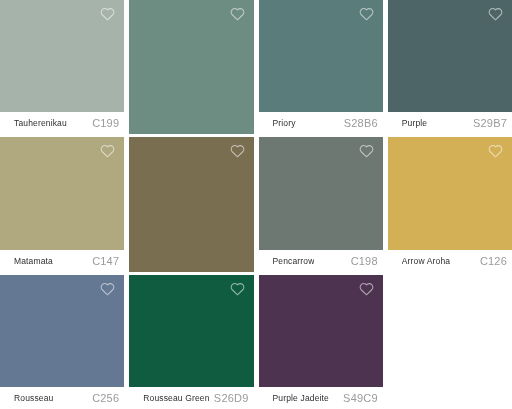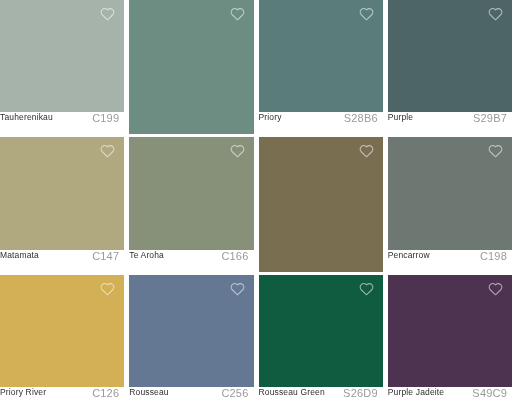--- a/index.html
+++ b/index.html
@@ -51,23 +51,23 @@
   }
   .fav-icon svg {
     display: block;
     width: 15px;
     height: 14px;
   }
   .swatch-label {
     flex: 0 0 auto;
     height: 22px;
     display: flex;
-    align-items: flex-start;
+    align-items: center;
     justify-content: space-between;
-    padding: 0 5px 0 0;
+    padding: 0 5px 0 14px;
     box-sizing: border-box;
     background: #ffffff;
   }
   .swatch-name {
     font-size: 8.5px;
     color: #2e2e2e;
     letter-spacing: 0.15px;
     white-space: nowrap;
     overflow: hidden;
     text-overflow: ellipsis;
@@ -139,33 +139,20 @@
             <path d="M12 20.3 3.6 12.2C1.3 9.9 1.3 6.2 3.6 4 5.8 1.8 9.4 1.8 11.6 4L12 4.4 12.4 4C14.6 1.8 18.2 1.8 20.4 4c2.3 2.2 2.3 5.9 0 8.2L12 20.3z" stroke="#ffffff" stroke-width="1.7" stroke-linejoin="round" fill="none"></path>
           </svg>
         </span>
       </div>
       <div class="swatch-label">
         <span class="swatch-name">Matamata</span>
         <span class="swatch-code">C147</span>
       </div>
     </div>
     <div class="swatch-card">
-      <div class="swatch-color" style="background-color: rgb(135, 145, 121);">
-        <span class="fav-icon">
-          <svg viewBox="0 0 24 22" fill="none" xmlns="http://www.w3.org/2000/svg">
-            <path d="M12 20.3 3.6 12.2C1.3 9.9 1.3 6.2 3.6 4 5.8 1.8 9.4 1.8 11.6 4L12 4.4 12.4 4C14.6 1.8 18.2 1.8 20.4 4c2.3 2.2 2.3 5.9 0 8.2L12 20.3z" stroke="#ffffff" stroke-width="1.7" stroke-linejoin="round" fill="none"></path>
-          </svg>
-        </span>
-      </div>
-      <div class="swatch-label">
-        <span class="swatch-name">Te Aroha</span>
-        <span class="swatch-code">C166</span>
-      </div>
-    </div>
-    <div class="swatch-card">
       <div class="swatch-color" style="background-color: rgb(122, 110, 81);">
         <span class="fav-icon">
           <svg viewBox="0 0 24 22" fill="none" xmlns="http://www.w3.org/2000/svg">
             <path d="M12 20.3 3.6 12.2C1.3 9.9 1.3 6.2 3.6 4 5.8 1.8 9.4 1.8 11.6 4L12 4.4 12.4 4C14.6 1.8 18.2 1.8 20.4 4c2.3 2.2 2.3 5.9 0 8.2L12 20.3z" stroke="#ffffff" stroke-width="1.7" stroke-linejoin="round" fill="none"></path>
           </svg>
         </span>
       </div>
     </div>
     <div class="swatch-card">
       <div class="swatch-color" style="background-color: rgb(110, 120, 115);">
@@ -182,21 +169,21 @@
     </div>
     <div class="swatch-card">
       <div class="swatch-color" style="background-color: rgb(211, 176, 85);">
         <span class="fav-icon">
           <svg viewBox="0 0 24 22" fill="none" xmlns="http://www.w3.org/2000/svg">
             <path d="M12 20.3 3.6 12.2C1.3 9.9 1.3 6.2 3.6 4 5.8 1.8 9.4 1.8 11.6 4L12 4.4 12.4 4C14.6 1.8 18.2 1.8 20.4 4c2.3 2.2 2.3 5.9 0 8.2L12 20.3z" stroke="#ffffff" stroke-width="1.7" stroke-linejoin="round" fill="none"></path>
           </svg>
         </span>
       </div>
       <div class="swatch-label">
-        <span class="swatch-name">Priory River</span>
+        <span class="swatch-name">Arrow Aroha</span>
         <span class="swatch-code">C126</span>
       </div>
     </div>
     <div class="swatch-card">
       <div class="swatch-color" style="background-color: rgb(100, 119, 147);">
         <span class="fav-icon">
           <svg viewBox="0 0 24 22" fill="none" xmlns="http://www.w3.org/2000/svg">
             <path d="M12 20.3 3.6 12.2C1.3 9.9 1.3 6.2 3.6 4 5.8 1.8 9.4 1.8 11.6 4L12 4.4 12.4 4C14.6 1.8 18.2 1.8 20.4 4c2.3 2.2 2.3 5.9 0 8.2L12 20.3z" stroke="#ffffff" stroke-width="1.7" stroke-linejoin="round" fill="none"></path>
           </svg>
         </span>

